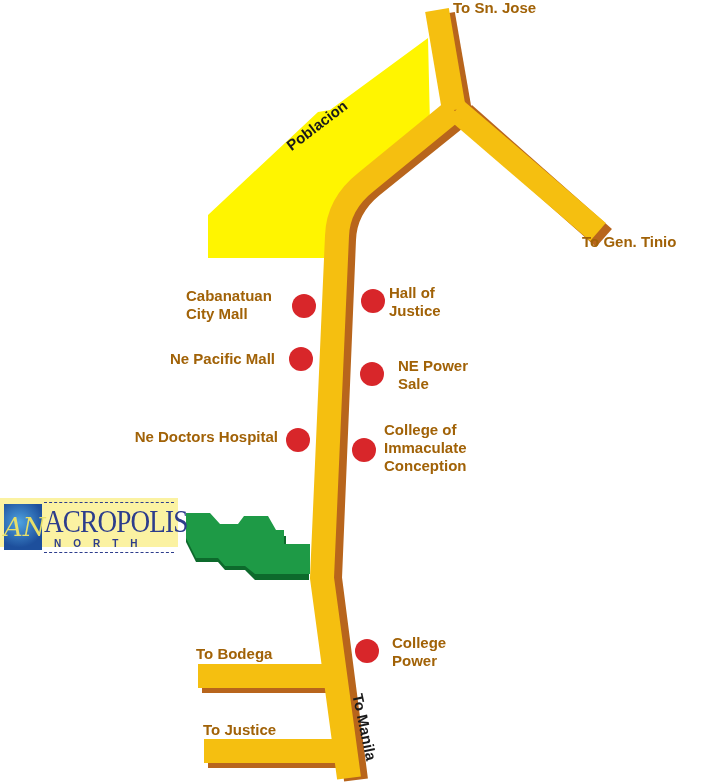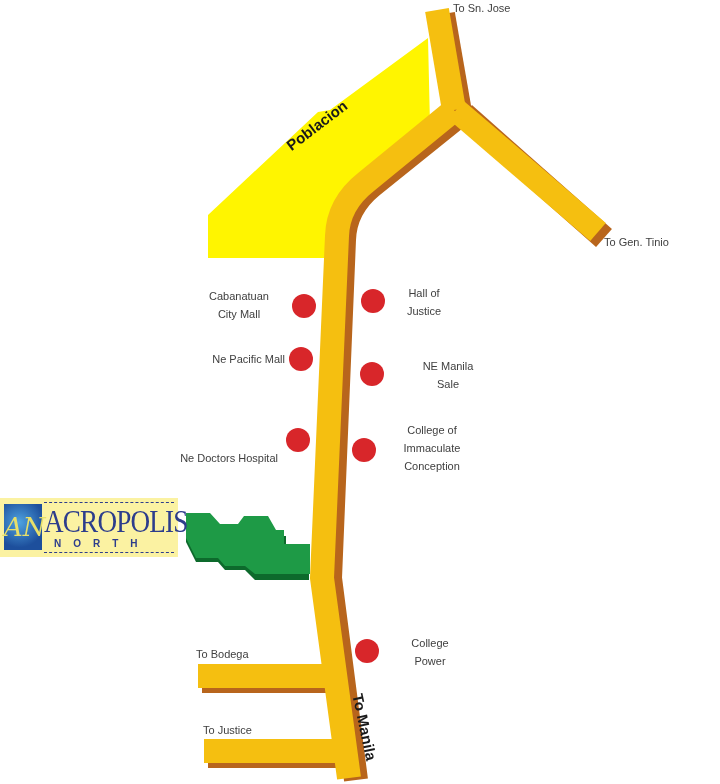--- a/index.html
+++ b/index.html
@@ -1,22 +1,22 @@
 <!DOCTYPE html>
 <html><head>
 <meta charset="utf-8">
 <style>
   html, body { margin: 0; padding: 0; background: #ffffff; }
   body { width: 720px; height: 784px; position: relative; overflow: hidden; font-family: "Liberation Sans", "DejaVu Sans", sans-serif; }
   #map { position: absolute; left: 0; top: 0; width: 720px; height: 784px; }
-  .lbl { position: absolute; font-weight: normal; font-size: 11px; color: #404040; line-height: 18px; white-space: nowrap; }
-  .lbl.c { text-align: center; }
+  .lbl { position: absolute; font-weight: bold; font-size: 15px; color: #a16207; line-height: 18px; white-space: nowrap; }
+  .lbl.c { text-align: left; }
   .lbl.r { text-align: right; }
   .dot { position: absolute; width: 24px; height: 24px; border-radius: 50%; background: #d8262a; }
-  .logo { position: absolute; left: 0; top: 498px; width: 178px; height: 59px; background: #fbf2a2; }
+  .logo { position: absolute; left: 0; top: 498px; width: 178px; height: 49px; background: #fbf2a2; }
   .logo-mark { position: absolute; left: 4px; top: 6px; width: 38px; height: 46px; background: radial-gradient(circle at 40% 40%, #4fa3e0, #1d4f9c 70%); }
   .logo-mark span { position: absolute; left: 0; top: 0; width: 38px; height: 46px; color: #e8e06a; font-family: "DejaVu Serif", serif; font-style: italic; font-size: 26px; text-align: center; line-height: 46px; }
   .logo-title { position: absolute; left: 44px; top: 8px; width: 130px; font-family: "Liberation Serif", serif; font-size: 32px; color: #2d3d8c; letter-spacing: -1px; line-height: 30px; transform: scaleX(0.85); transform-origin: left center; }
   .logo-sub { position: absolute; left: 46px; top: 40px; width: 128px; font-family: "Liberation Sans", sans-serif; font-size: 10px; font-weight: bold; color: #2d3d8c; letter-spacing: 12px; line-height: 12px; margin-left: 8px; }
   .logo-wave { position: absolute; left: 44px; height: 2px; width: 130px; border-top: 1px dashed #2d3d8c; }
   .rot-pob { position: absolute; left: 283px; top: 140px; transform: rotate(-37deg); transform-origin: left top; font-weight: bold; font-size: 15px; color: #1a1a1a; }
   .rot-manila { position: absolute; left: 366px; top: 692px; transform: rotate(78deg); transform-origin: left top; font-weight: bold; font-size: 15px; color: #1a1a1a; white-space: nowrap; }
 </style>
 </head>
 <body>
@@ -41,47 +41,47 @@
     <polyline points="204,751 340,751"></polyline>
   </g>
 
   <polygon points="186,520 212,520 222,530 240,530 246,522 268,522 276,536 286,536 286,548 309,548 309,580 255,580 245,570 225,570 218,562 196,562 186,542" fill="#0d6a2c"></polygon>
   <polygon points="186,513 210,513 220,524 238,524 244,516 268,516 276,530 284,530 284,544 310,544 310,574 255,574 245,566 225,566 218,558 196,558 186,538" fill="#1e9a46"></polygon>
 </svg>
 
 <div class="rot-pob">Poblacion</div>
 
 <div class="lbl" style="left:453px;top:-1px;">To Sn. Jose</div>
-<div class="lbl" style="left:604px;top:233px;">To Gen. Tinio</div>
+<div class="lbl" style="left:582px;top:233px;">To Gen. Tinio</div>
 <div class="lbl" style="left:196px;top:645px;">To Bodega</div>
 <div class="lbl" style="left:203px;top:721px;">To Justice</div>
 <div class="rot-manila">To Manila</div>
 
 <div class="dot" style="left:292px;top:294px;"></div>
 <div class="dot" style="left:361px;top:289px;"></div>
 <div class="dot" style="left:289px;top:347px;"></div>
 <div class="dot" style="left:360px;top:362px;"></div>
 <div class="dot" style="left:286px;top:428px;"></div>
 <div class="dot" style="left:352px;top:438px;"></div>
 <div class="dot" style="left:355px;top:639px;"></div>
 
 <div class="lbl c" style="left:186px;top:287px;width:106px;">
   <div>Cabanatuan</div>
   <div>City Mall</div>
 </div>
 <div class="lbl c" style="left:389px;top:284px;width:70px;">
   <div>Hall of</div>
   <div>Justice</div>
 </div>
-<div class="lbl r" style="left:160px;top:350px;width:125px;">Ne Pacific Mall</div>
+<div class="lbl r" style="left:160px;top:350px;width:125px;text-align:center;">Ne Pacific Mall</div>
 <div class="lbl c" style="left:398px;top:357px;width:100px;">
-  <div>NE Manila</div>
+  <div>NE Power</div>
   <div>Sale</div>
 </div>
-<div class="lbl r" style="left:100px;top:449px;width:178px;">Ne Doctors Hospital</div>
+<div class="lbl r" style="left:100px;top:428px;width:178px;">Ne Doctors Hospital</div>
 <div class="lbl c" style="left:384px;top:421px;width:96px;">
   <div>College of</div>
   <div>Immaculate</div>
   <div>Conception</div>
 </div>
 <div class="lbl c" style="left:392px;top:634px;width:76px;">
   <div>College</div>
   <div>Power</div>
 </div>
 

